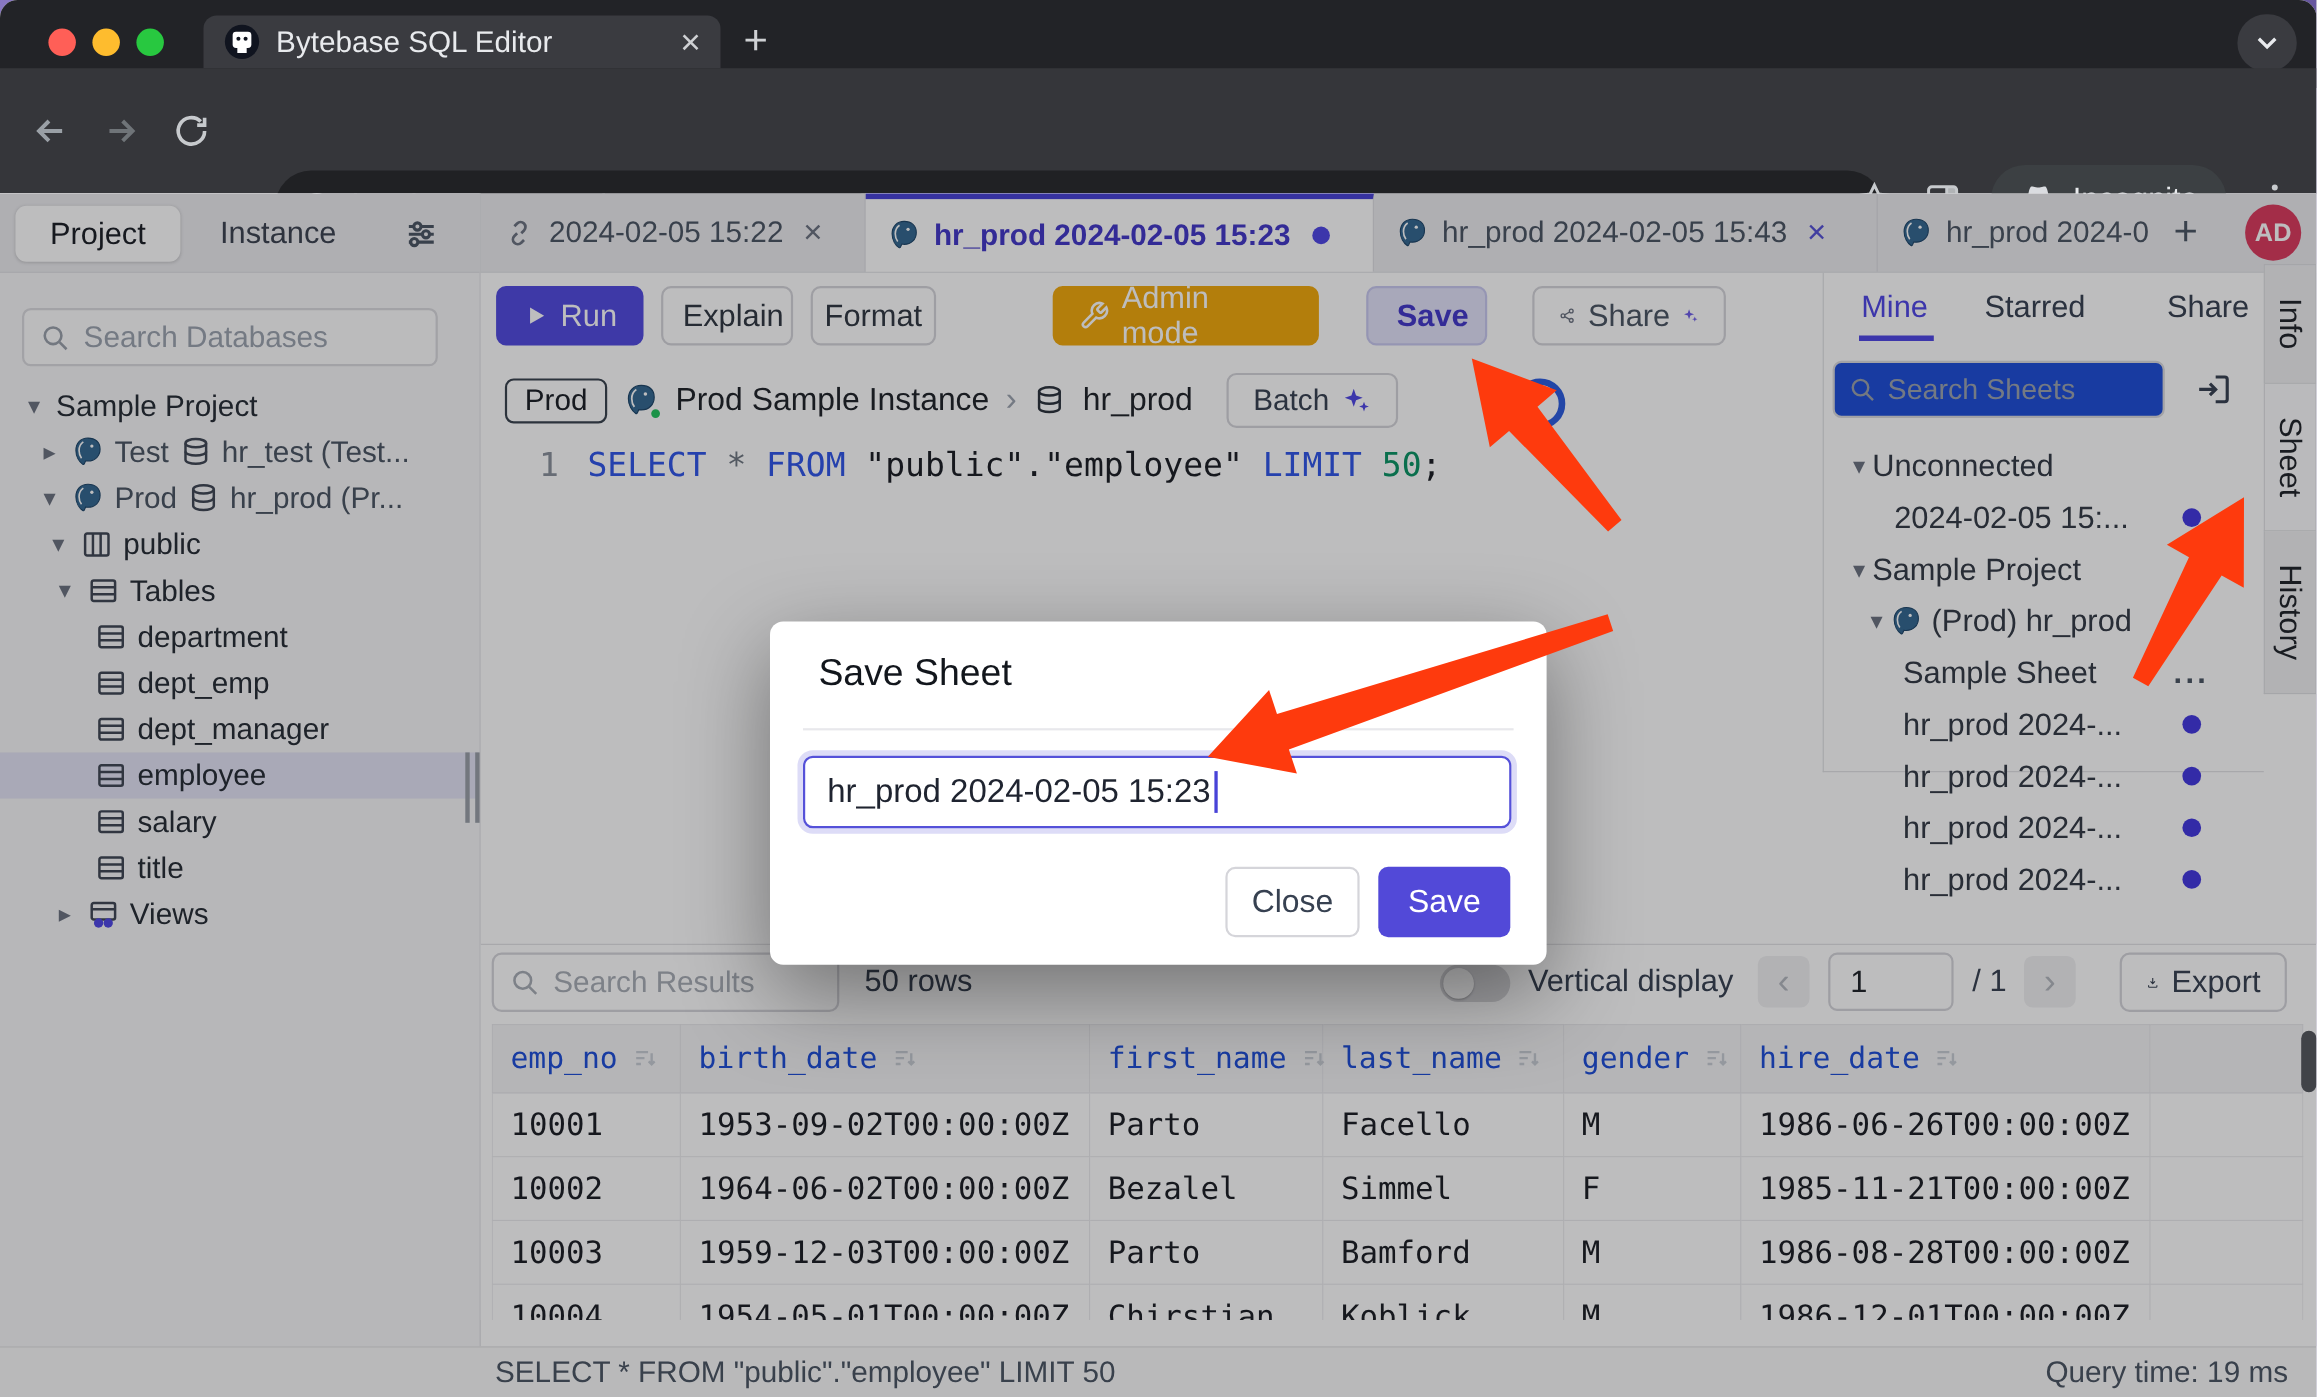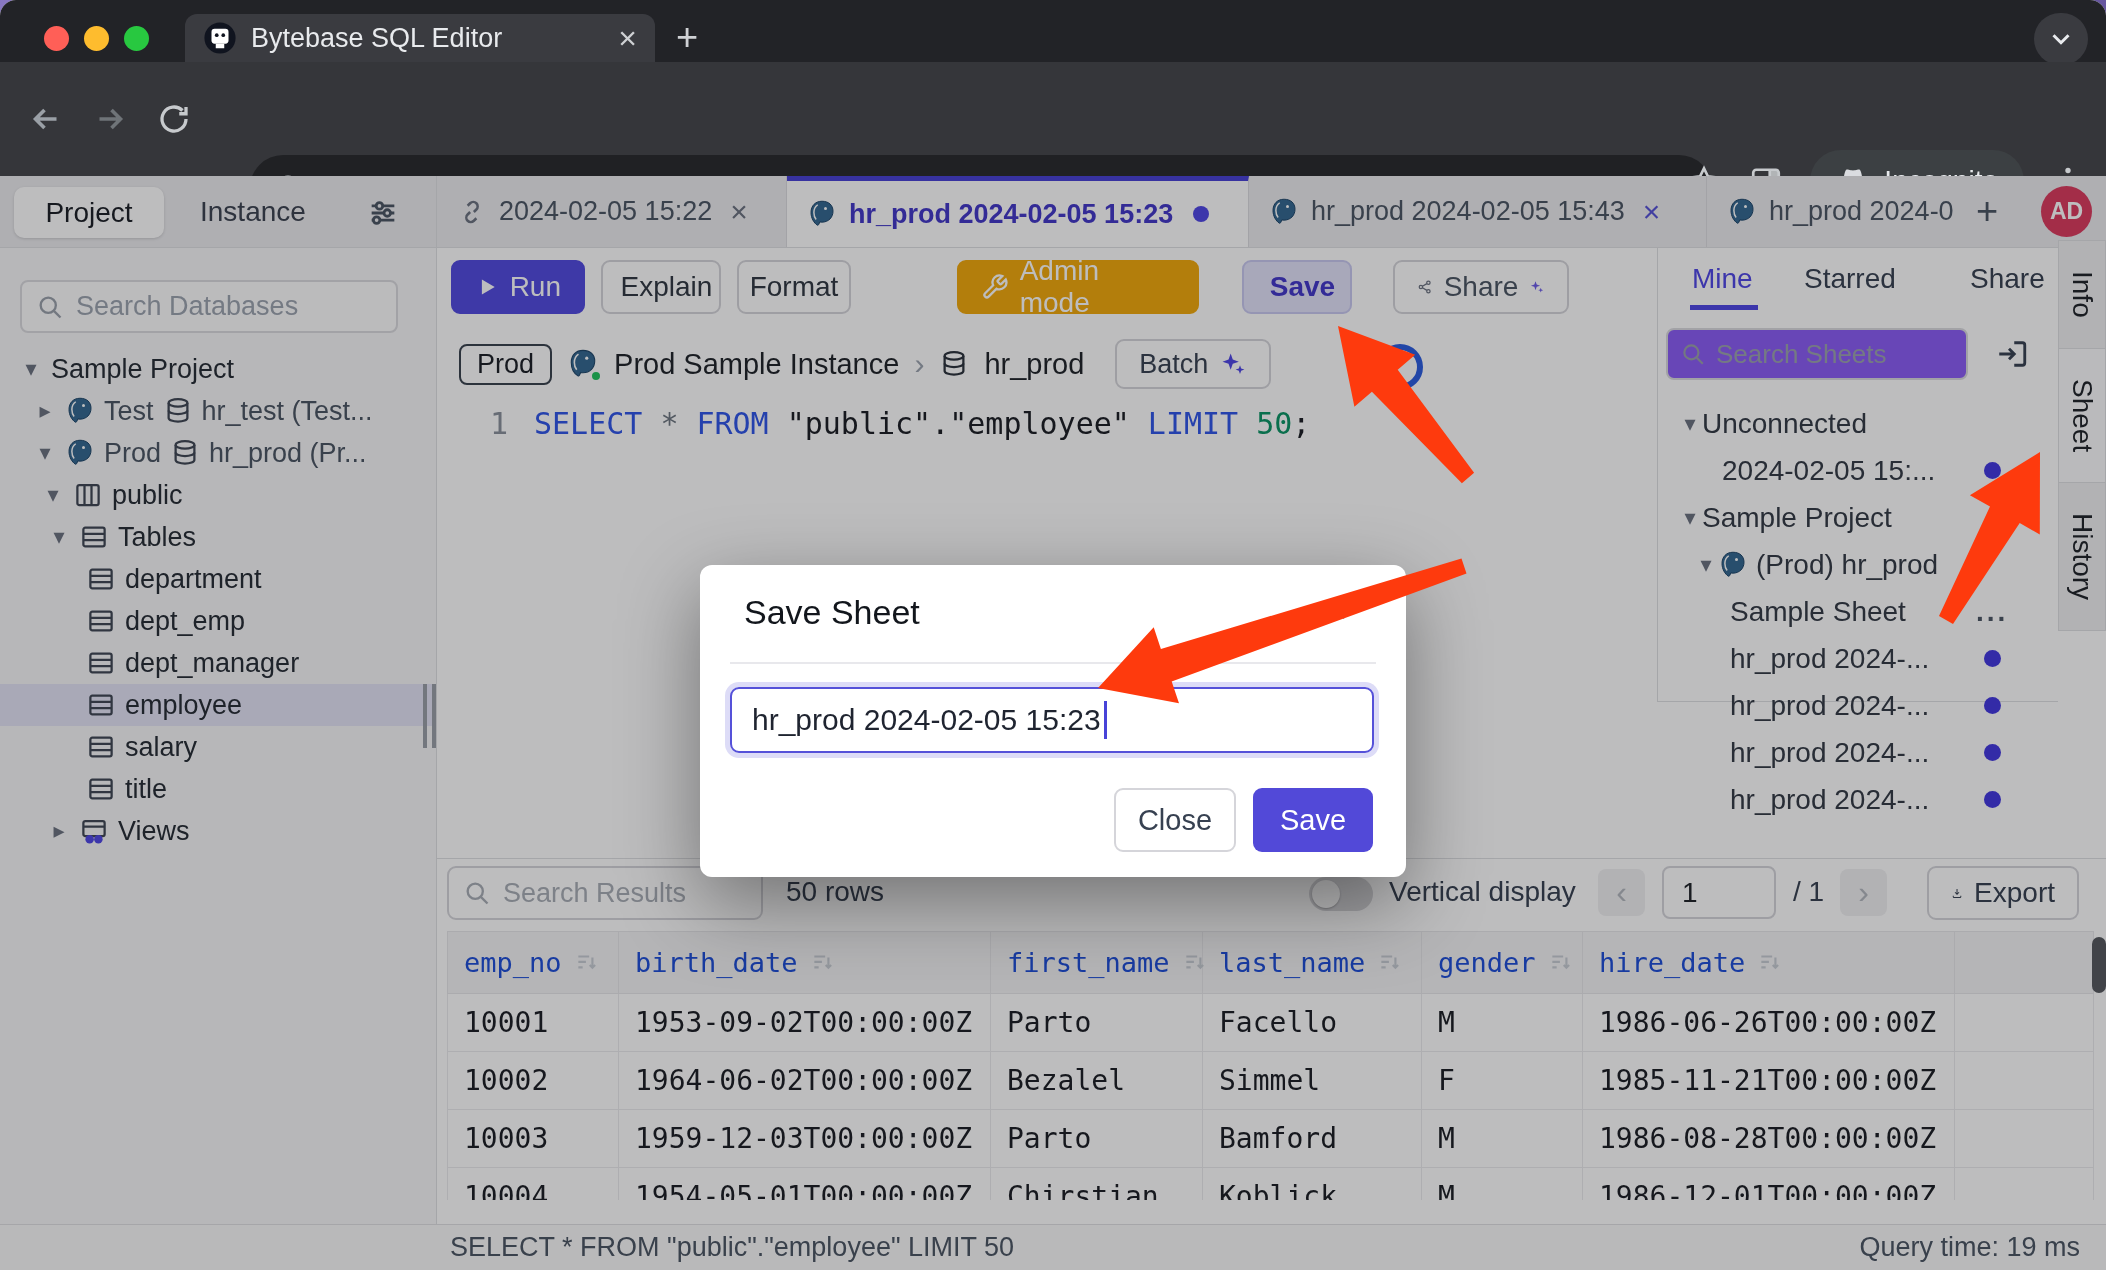--- a/index.html
+++ b/index.html
@@ -109,21 +109,21 @@
 
   
   .sheet-panel { position:absolute; left:1657px; top:72px; width:401px; height:454px; background:#fff;
     border-left:1px solid #dfe0e3; border-bottom:1px solid #dfe0e3; }
   .sp-tabs { position:absolute; left:0; top:0; right:0; height:62px; }
   .sp-tab { position:absolute; top:0; height:62px; display:flex; align-items:center; font-size:28px; color:#374151; }
   .sp-tab.mine { left:34px; color:#4f46e5; }
   .sp-tab.mine::after { content:""; position:absolute; left:-2px; bottom:0; width:68px; height:5px; background:#4f46e5; }
   .sp-tab.starred { left:146px; } .sp-tab.share { left:312px; }
   .sheet-search { position:absolute; left:8px; top:80px; width:302px; height:52px; border:2px solid #dadade;
-    border-radius:8px; background:#8b5cf6; display:flex; align-items:center; gap:10px; padding:0 12px; }
+    border-radius:8px; background:#1d4ed8; display:flex; align-items:center; gap:10px; padding:0 12px; }
   .sheet-search .ic { width:26px; height:26px; color:#9aa1ab; flex:0 0 26px; }
   .sheet-search input { border:none; outline:none; background:transparent; width:100%; font-size:26px;
     font-family:"Liberation Sans",sans-serif; }
   .sheet-search input::placeholder { color:#9ca3af; }
   .import-ic { position:absolute; left:336px; top:88px; width:36px; height:36px; color:#374151; }
   .sheet-tree { position:absolute; left:0; top:152px; right:0; }
   .srow { height:47px; display:flex; align-items:center; font-size:28px; color:#333a45; white-space:nowrap; position:relative; }
   .srow .caret { color:#6b7280; font-size:22px; width:24px; text-align:center; }
   .srow .bluedot { position:absolute; left:326px; width:17px; height:17px; border-radius:50%; background:#4338e0; }
   .srow .menu { position:absolute; left:318px; color:#4b5563; letter-spacing:3px; font-weight:bold; }

